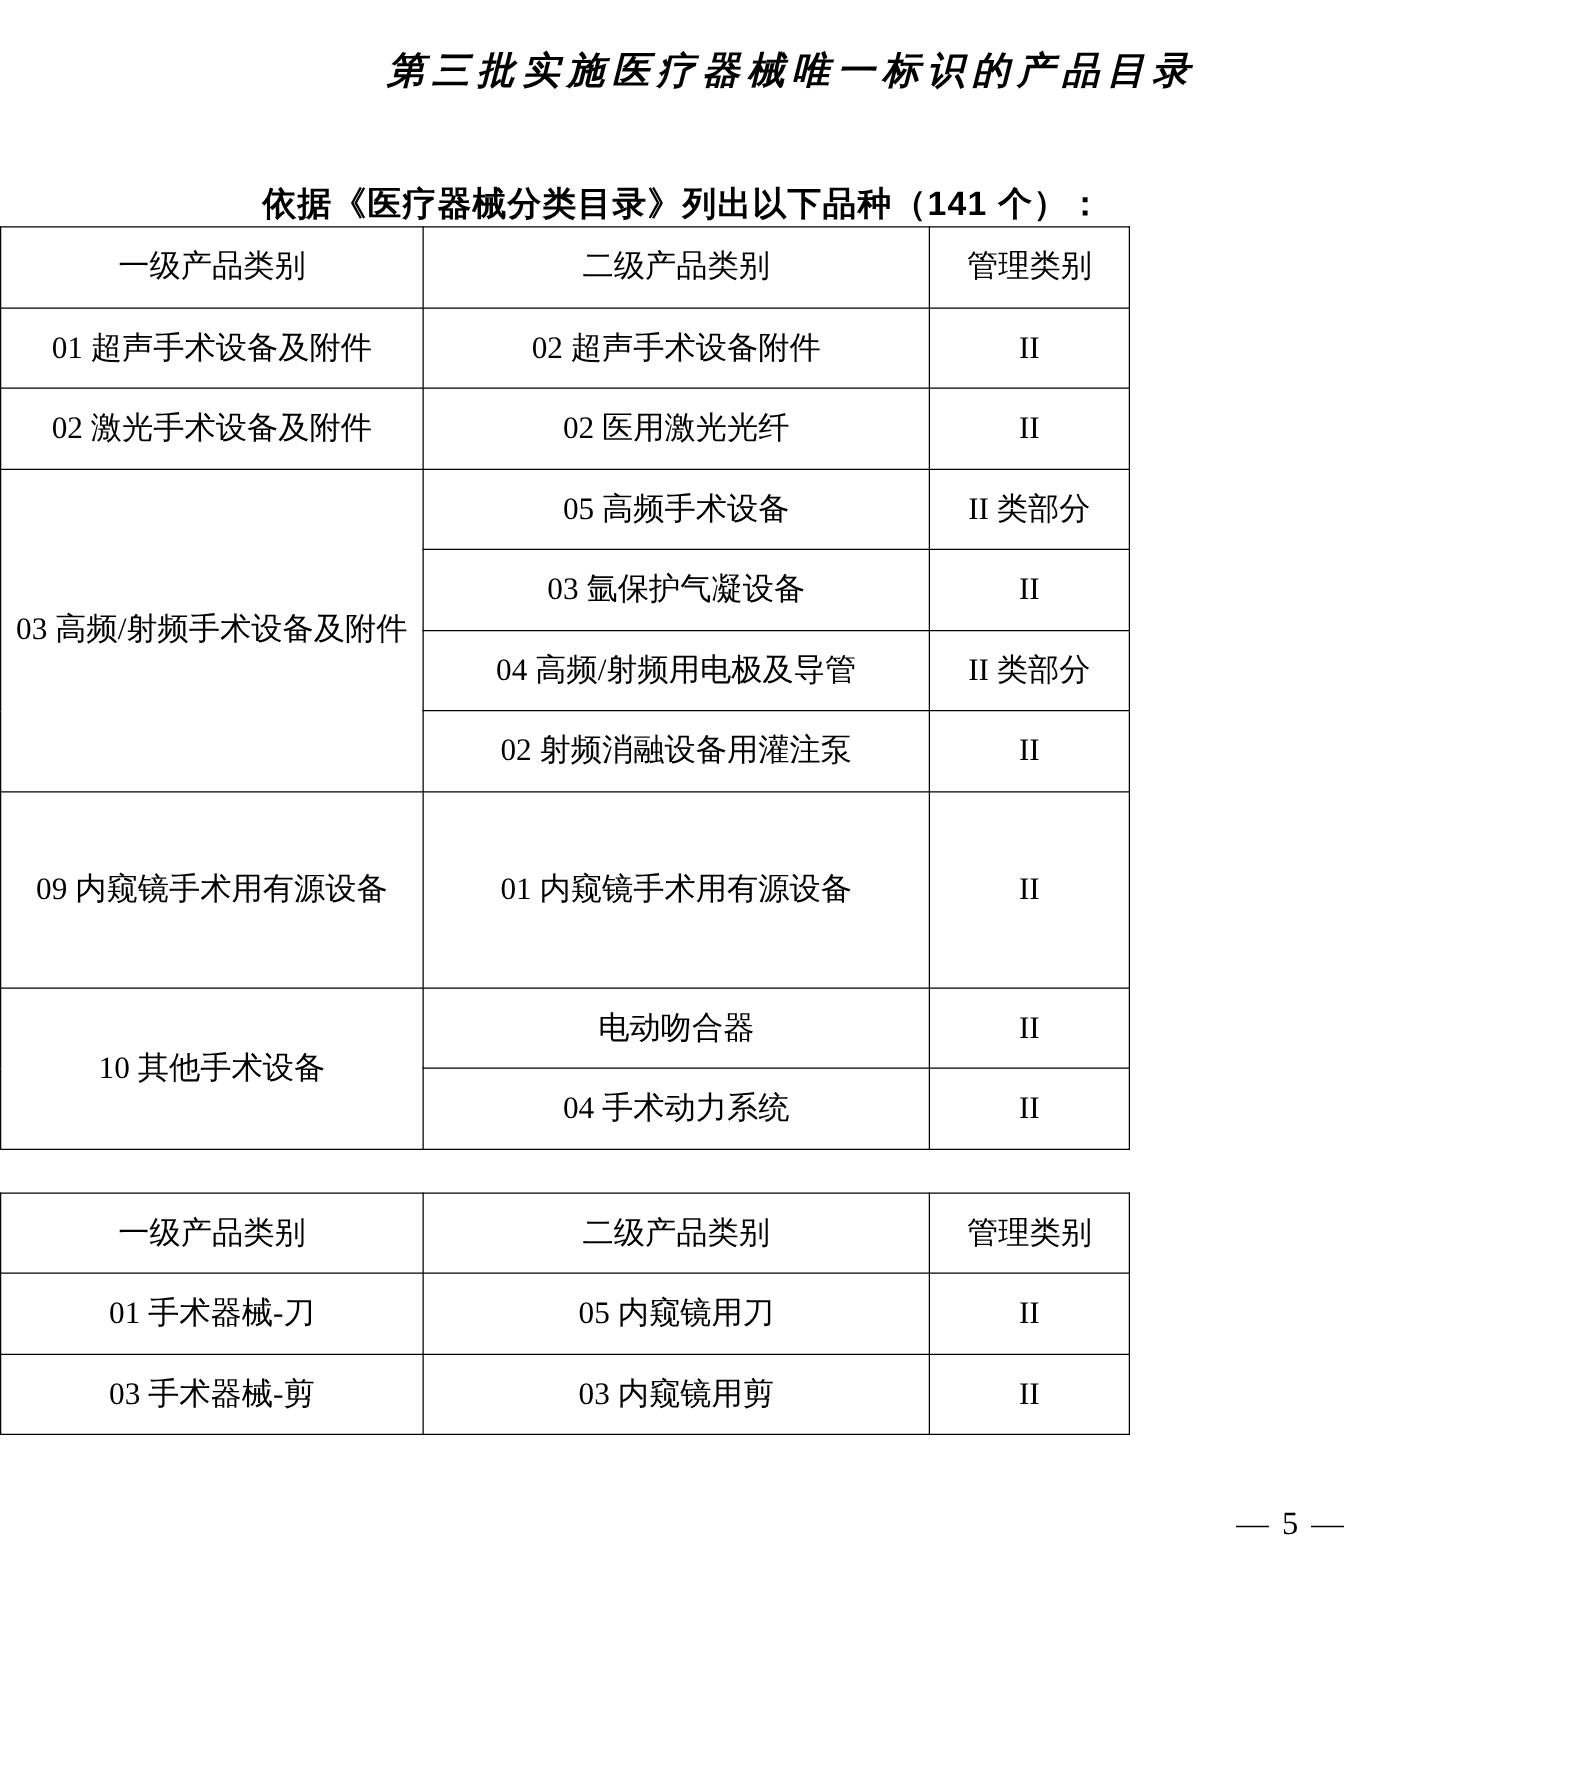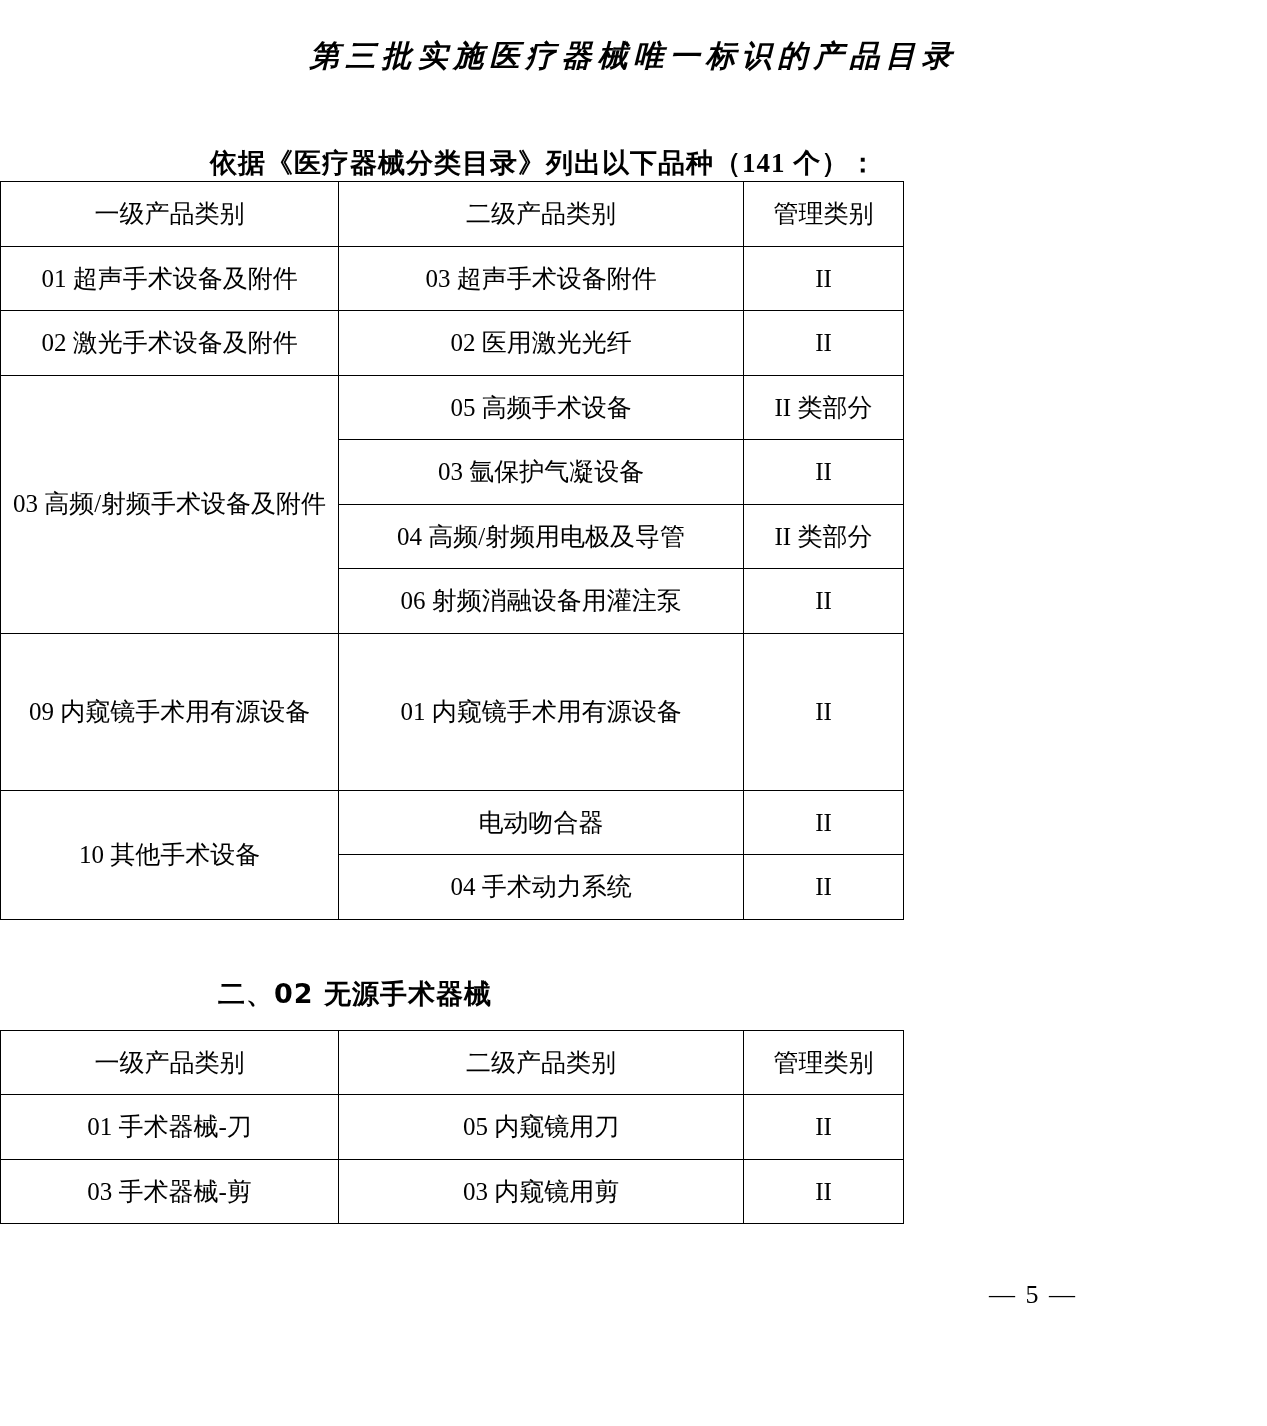--- a/index.html
+++ b/index.html
@@ -25,21 +25,21 @@
     text-align: center;
     font-family: Liberation Serif, serif;
     font-weight: bold;
     font-style: italic;
     font-size: 30px;
     letter-spacing: 6px;
     margin: 18px 0 0 0;
     padding-top: 18px;
   }
   .intro {
-    font-family: Liberation Serif, serif;
+    font-family: Liberation Sans, sans-serif;
     font-weight: bold;
     font-size: 27px;
     margin: 68px 0 0 210px;
     letter-spacing: 1px;
   }
   .section-heading {
     font-family: "DejaVu Sans", "Liberation Sans", sans-serif;
     font-weight: bold;
     font-size: 27px;
     margin: 22px 0 18px 218px;
@@ -97,21 +97,21 @@
     <thead>
       <tr>
         <th>一级产品类别</th>
         <th>二级产品类别</th>
         <th>管理类别</th>
       </tr>
     </thead>
     <tbody>
       <tr>
         <td>01 超声手术设备及附件</td>
-        <td>03 超声手术设备附件</td>
+        <td>02 超声手术设备附件</td>
         <td>II</td>
       </tr>
       <tr>
         <td>02 激光手术设备及附件</td>
         <td>02 医用激光光纤</td>
         <td>II</td>
       </tr>
       <tr>
         <td class="tall-cell" rowspan="4">03 高频/射频手术设备及附件</td>
         <td>05 高频手术设备</td>
@@ -119,21 +119,21 @@
       </tr>
       <tr>
         <td>03 氩保护气凝设备</td>
         <td>II</td>
       </tr>
       <tr>
         <td>04 高频/射频用电极及导管</td>
         <td>II 类部分</td>
       </tr>
       <tr>
-        <td>06 射频消融设备用灌注泵</td>
+        <td>02 射频消融设备用灌注泵</td>
         <td>II</td>
       </tr>
       <tr>
         <td class="tall-cell" style="height:130px">09 内窥镜手术用有源设备</td>
         <td>01 内窥镜手术用有源设备</td>
         <td>II</td>
       </tr>
       <tr>
         <td rowspan="2">10 其他手术设备</td>
         <td>电动吻合器</td>
@@ -141,21 +141,20 @@
       </tr>
       <tr>
         <td>04 手术动力系统</td>
         <td>II</td>
       </tr>
     </tbody>
   </table>
 
   <div class="spacer-2"></div>
 
-  <div class="section-heading">二、02 无源手术器械</div>
 
   <table class="catalog">
     <colgroup>
       <col class="col1">
         <col class="col2">
         <col class="col3">
     </colgroup>
     <thead>
       <tr>
         <th>一级产品类别</th>

